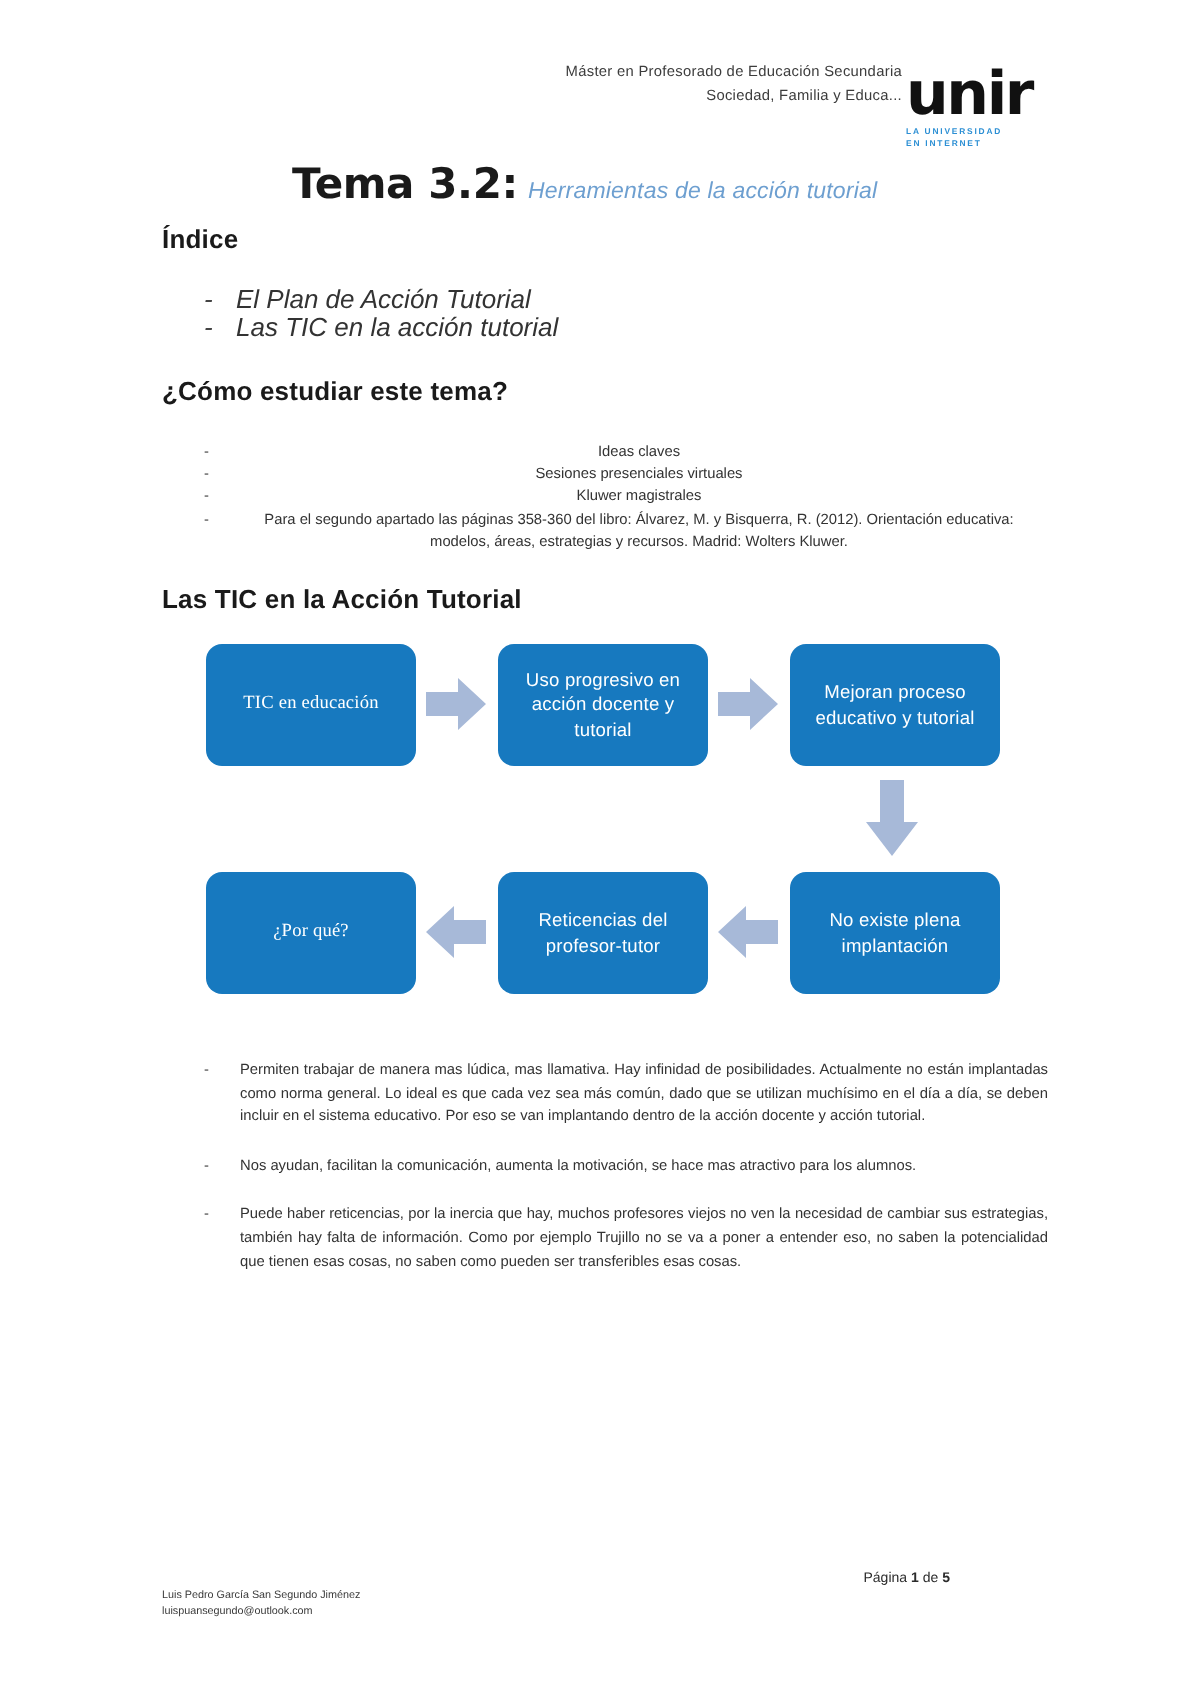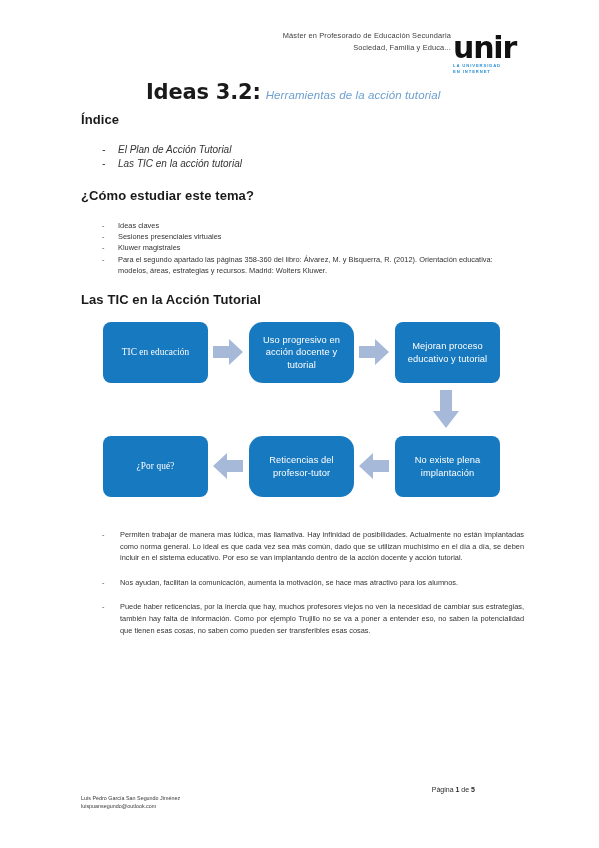--- a/index.html
+++ b/index.html
@@ -131,26 +131,27 @@
   }
   ul.dash-list > li::before {
     content: "-";
     position: absolute;
     left: 21px;
     top: 0;
     color: #444;
   }
   ul.dash-list.italic > li {
     font-style: italic;
-    font-size: 10px;
+    font-size: 13px;
     line-height: 12px;
     margin-bottom: 2px;
   }
   ul.dash-list.refs > li {
     margin-bottom: 0px;
+    text-align: center;
   }
 
   
   .flow {
     position: absolute;
     left: 103px;
     top: 322px;
     width: 412px;
     height: 185px;
   }
@@ -165,21 +166,21 @@
     text-align: center;
     font-size: 9.3px;
     line-height: 12.4px;
     padding: 4px 6px;
     box-sizing: border-box;
     letter-spacing: 0.1px;
   }
   .fbox-r1 { top: 0px; width: 105px; height: 61px; }
   .fbox-r2 { top: 114px; width: 105px; height: 61px; }
   .col-a { left: 0px; font-family: Liberation Serif, serif; }
-  .col-b { left: 146px; border-radius: 14px; }
+  .col-b { left: 146px; }
   .col-c { left: 292px; }
 
   
   .arrow-right {
     position: absolute;
     width: 30px;
     height: 26px;
     top: 17px;
   }
   .arrow-right.a1 { left: 110px; }
@@ -269,21 +270,21 @@
       <span class="header-line-2">Sociedad, Familia y Educa...</span>
     </div>
     <div class="unir-logo">
       <span class="unir-wordmark">unir</span>
       <span class="unir-tagline">LA UNIVERSIDAD</span>
       <span class="unir-tagline-2">EN INTERNET</span>
     </div>
   </div>
 
   <div class="doc-title">
-    <span class="doc-title-main">Ideas 3.2:</span><span class="doc-title-sub">Herramientas de la acción tutorial</span>
+    <span class="doc-title-main">Tema 3.2:</span><span class="doc-title-sub">Herramientas de la acción tutorial</span>
   </div>
 
   <div class="content">
 
     <h2 class="section-head">Índice</h2>
     <div class="gap-14"></div>
     <ul class="dash-list italic">
       <li>El Plan de Acción Tutorial</li>
       <li>Las TIC en la acción tutorial</li>
     </ul>

